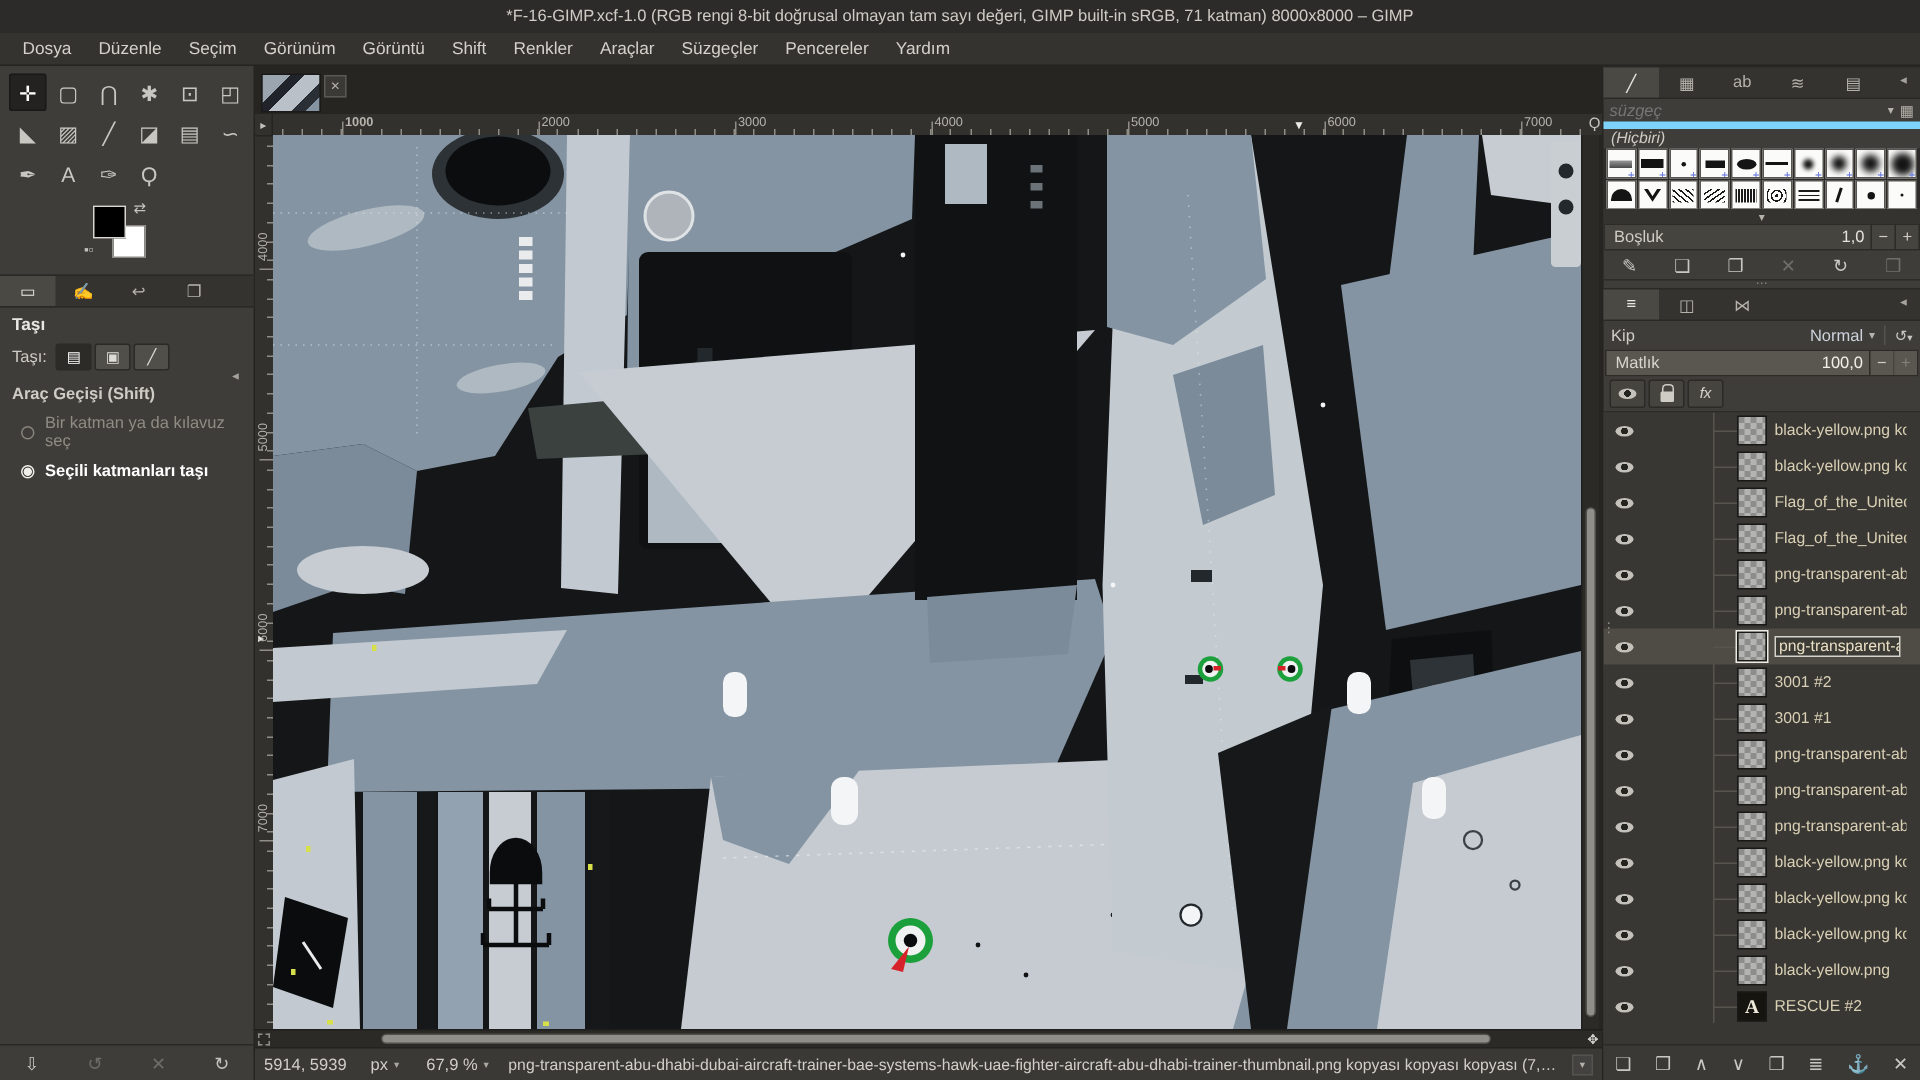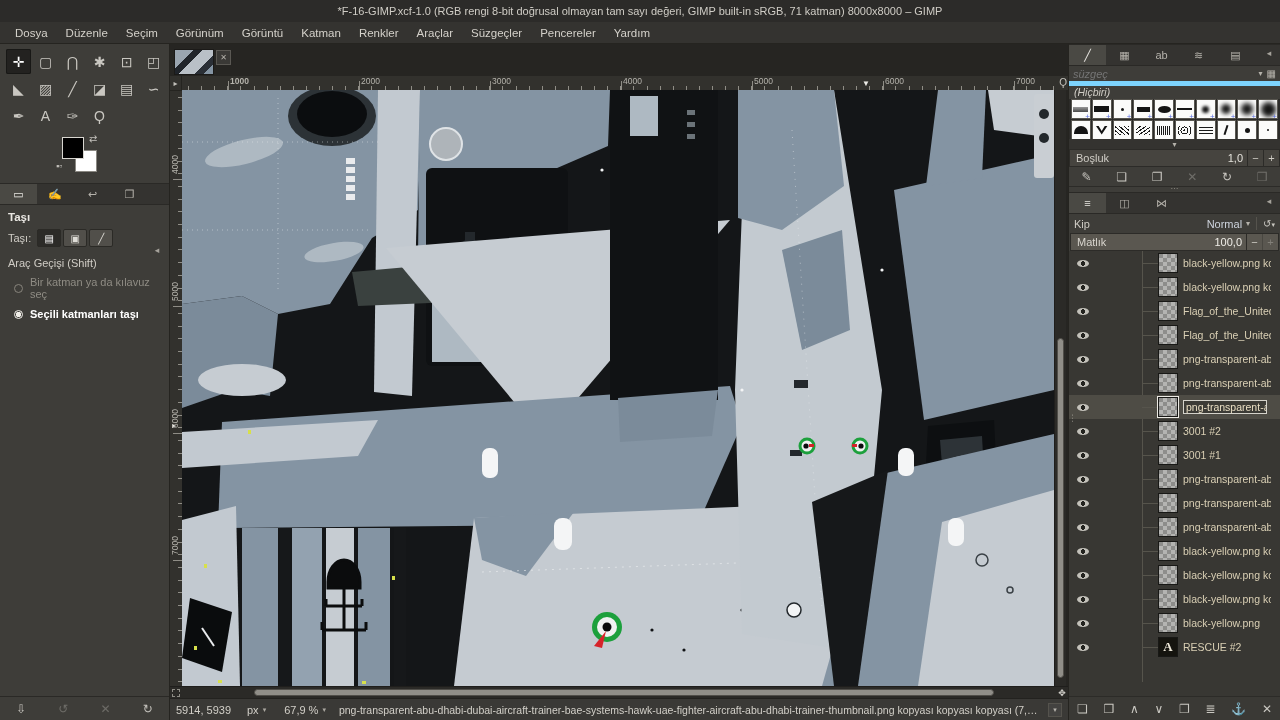--- a/index.html
+++ b/index.html
@@ -23,21 +23,21 @@
   .dock-tabs{display:flex;background:#343330;border-top:1px solid #2a2926;border-bottom:1px solid #2a2926;height:22px;align-items:stretch}
   .dock-tab{width:37px;display:flex;align-items:center;justify-content:center;color:#b5b2ab;font-size:11px}
   .dock-tab.active{background:#4a4944;color:#e9e7e2}
   .corner-btn{margin-left:auto;width:18px;display:flex;align-items:center;justify-content:center;color:#a5a29b;font-size:9px}
   .tool-opts{padding:6px 8px 0 8px}
   .opt-title{font-weight:bold;color:#e9e7e2;font-size:11.5px;margin-bottom:6px}
   .move-row{display:flex;align-items:center;gap:3px;margin-bottom:10px}
   .move-row .lbl{margin-right:3px;color:#cfccc5}
   .mode-btn{width:24px;height:18px;display:flex;align-items:center;justify-content:center;background:#514f4a;border:1px solid #2b2a26;color:#dedcd6;font-size:10px;border-radius:2px}
   .mode-btn.active{background:#2c2b28;color:#fff}
-  .toggle-lbl{color:#cfccc5;font-weight:normal;margin-bottom:7px;font-size:11px}
+  .toggle-lbl{color:#cfccc5;font-weight:bold;margin-bottom:7px;font-size:11px}
   .tool-radio{display:flex;align-items:center;gap:7px;margin:0 0 8px 6px}
   .radio{width:9px;height:9px;border-radius:50%;border:1px solid #87847c;flex:none}
   .tool-radio.active .radio{border-color:#f1efe9;background:radial-gradient(circle,#f1efe9 0 2.5px,transparent 3px)}
   .radio-label{color:#8f8c84;font-size:11px}
   .tool-radio.active .radio-label{color:#fff;font-weight:bold}
   .left-footer{margin-top:auto;display:flex;justify-content:space-around;align-items:center;height:24px;border-top:1px solid #2a2926;color:#c3c1bb;font-size:12px}
   .dim{opacity:.35}
   
   .canvas-col{width:898px;display:flex;flex-direction:column;background:#262522}
   .tabstrip{height:32px;display:flex;align-items:center;padding:3px 0 0 4px;background:#262522}
@@ -147,21 +147,21 @@
 
 <div class="titlebar">*F-16-GIMP.xcf-1.0 (RGB rengi 8-bit doğrusal olmayan tam sayı değeri, GIMP built-in sRGB, 71 katman) 8000x8000 – GIMP</div>
 
 <div class="menubar">
 
 <span class="menu-item"><span>Dosya</span></span>
     <span class="menu-item"><span>Düzenle</span></span>
     <span class="menu-item"><span>Seçim</span></span>
     <span class="menu-item"><span>Görünüm</span></span>
     <span class="menu-item"><span>Görüntü</span></span>
-    <span class="menu-item"><span>Katman</span></span>
+    <span class="menu-item"><span>Shift</span></span>
     <span class="menu-item"><span>Renkler</span></span>
     <span class="menu-item"><span>Araçlar</span></span>
     <span class="menu-item"><span>Süzgeçler</span></span>
     <span class="menu-item"><span>Pencereler</span></span>
     <span class="menu-item"><span>Yardım</span></span>
   </div>
 
 <div class="app">
 
   <div class="left-panel">
@@ -707,20 +707,31 @@
       <span class="filter-car">▾</span>
       <span class="kip-sep"></span>
       <span class="kip-reset"><span>↺</span><span style="font-size:7px">▾</span></span>
     </div>
     <div class="matlik-row">
       <span class="lbl">Matlık</span>
       <span class="val">100,0</span>
       <span class="step-btn">−</span>
       <span class="step-btn dim">+</span>
     </div>
+    <div class="locks-row">
+      <span class="lock-btn">
+          <span class="eye"></span>
+        </span>
+      <span class="lock-btn">
+          <span class="lock-ico"></span>
+        </span>
+      <span class="lock-btn">
+          <span class="fx">fx</span>
+        </span>
+    </div>
     <div class="llist">
 
     <div class="lrow">
           <span class="eye"></span>
           <span class="lspace"></span>
           <span class="branch"></span>
           <span class="lthumb"></span>
           <span class="lname">black-yellow.png kopya</span>
         </div>
         <div class="lrow">

